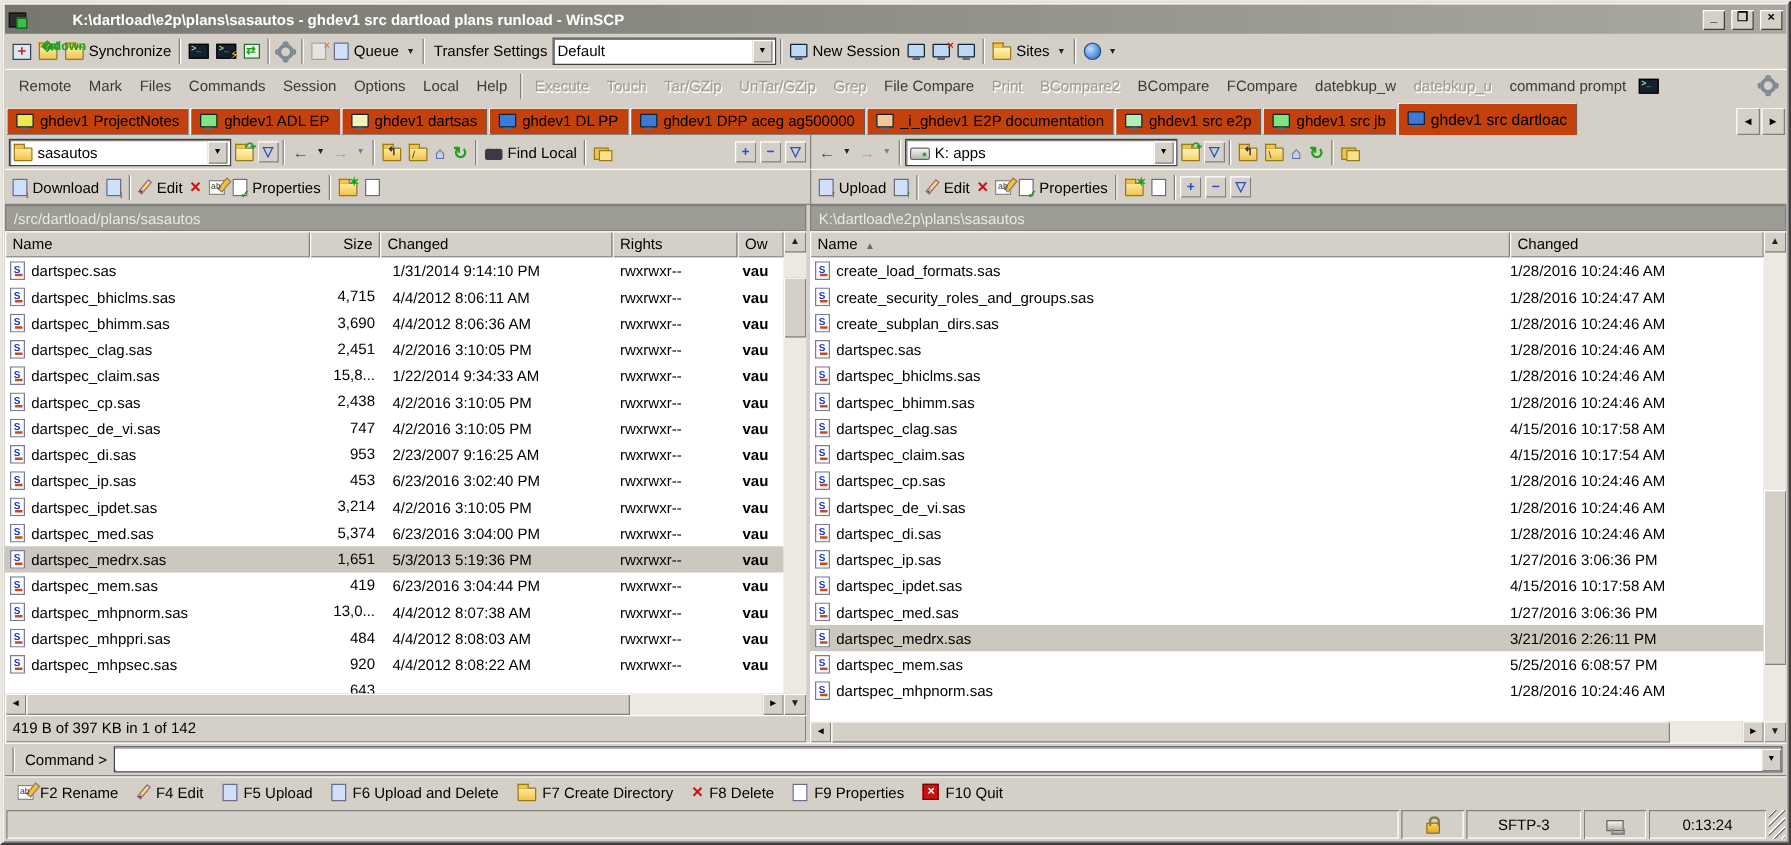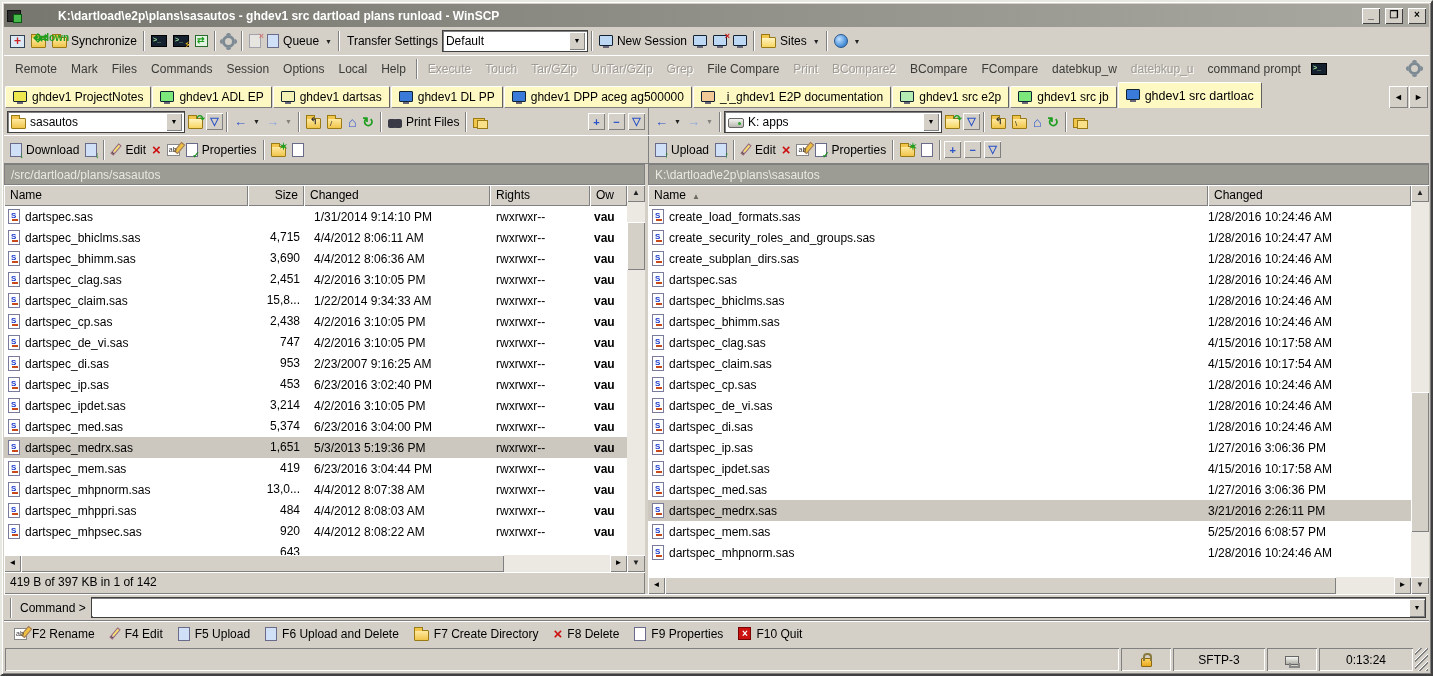--- a/index.html
+++ b/index.html
@@ -80,21 +80,21 @@
   .i-swap::after { content:"+"; position:absolute; left:3px; top:-2px; color:#c22; font-weight:bold; font-size:12px; }
 
   
   .menubar { height:25px; flex:0 0 auto; display:flex; align-items:center; padding:0 4px; color:#3a3a36; }
   .menu-item { padding:3px 7px; white-space:nowrap; }
   .menu-item.disabled { color:#9f9b93; text-shadow:1px 1px 0 #fff; }
   .menubar .right-icons { margin-left:auto; display:flex; align-items:center; gap:10px; padding-right:4px; }
 
   
   .tabbar { height:27px; flex:0 0 auto; display:flex; align-items:flex-end; padding:1px 1px 0; }
-  .tab { height:22px; display:flex; align-items:center; gap:5px; padding:0 7px; margin-right:1px; background:#fef9c3;
+  .tab { height:22px; display:flex; align-items:center; gap:5px; padding:0 7px; margin-right:1px; background:#c2410c;
          border:1px solid; border-color:#ffffff #606060 #808080 #ffffff; border-radius:2px 2px 0 0; white-space:nowrap; }
   .tab.active { height:26px; border-bottom:none; font-size:12.5px;text-align:right; }
   .tab-scrolls { margin-left:auto; display:flex; gap:1px; }
   .tab-scroll { width:19px; height:22px; background:#d4d0c8; box-shadow:inset 1px 1px 0 #fff, inset -1px -1px 0 #808080;
                 font-size:9px; text-align:center; line-height:22px; }
 
   
   .dualrow { display:flex; flex:0 0 auto; }
   .half-l { width:644px; flex:0 0 auto; display:flex; align-items:center; padding:2px 3px; }
   .half-r { flex:1; display:flex; align-items:center; padding:2px 3px; border-left:1px solid #808080; }
@@ -221,21 +221,21 @@
           <span class="dc-x">×</span>
         </span>
       </span>
     <span class="tb-item">
       <span class="i i-doc blue"></span>
       <span>Queue</span>
       <span class="drop-arrow">▼</span>
     </span>
     <span class="tb-sep"></span>
     <span style="padding:0 4px;">Transfer Settings</span>
-    <span class="combobox" style="width:146px;">
+    <span class="combobox" style="width:179px;">
       <span class="cb-text">Default</span>
       <span class="cb-btn">▼</span>
     </span>
     <span class="tb-sep"></span>
     <span class="tb-item">
       <span class="i i-monitor" style="background:#bcd8f2;"></span>
       <span>New Session</span>
     </span>
     <span class="tb-item">
         <span class="i i-monitor" style="background:#bcd8f2;"></span>
@@ -376,21 +376,21 @@
         </span>
       <span class="tb-item">
           <span class="i-home">⌂</span>
         </span>
       <span class="tb-item">
           <span class="i-refresh">↻</span>
         </span>
       <span class="tb-sep"></span>
       <span class="tb-item">
         <span class="i i-binoc"></span>
-        <span>Print Files</span>
+        <span>Find Local</span>
       </span>
       <span class="tb-sep"></span>
       <span class="tb-item">
           <span class="i i-link"></span>
         </span>
       <span class="spacer"></span>
       <span class="i-sq">+</span>
       <span class="i-sq" style="margin-left:3px;">−</span>
       <span class="i-sq" style="margin-left:3px;">
           <span class="i-funnel">▽</span>

